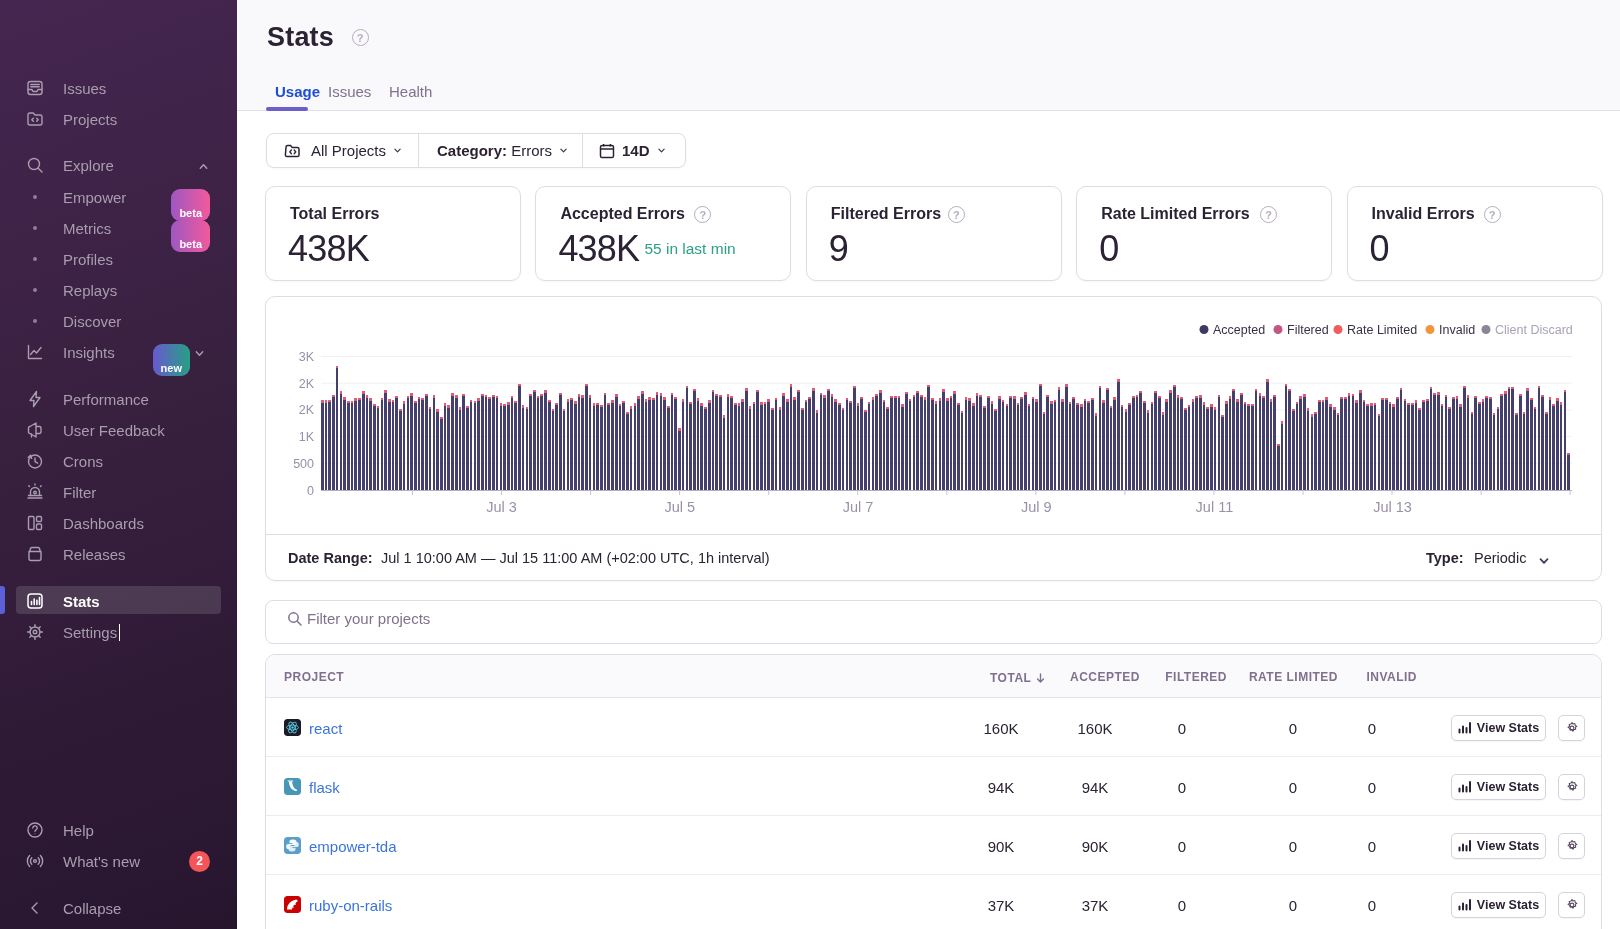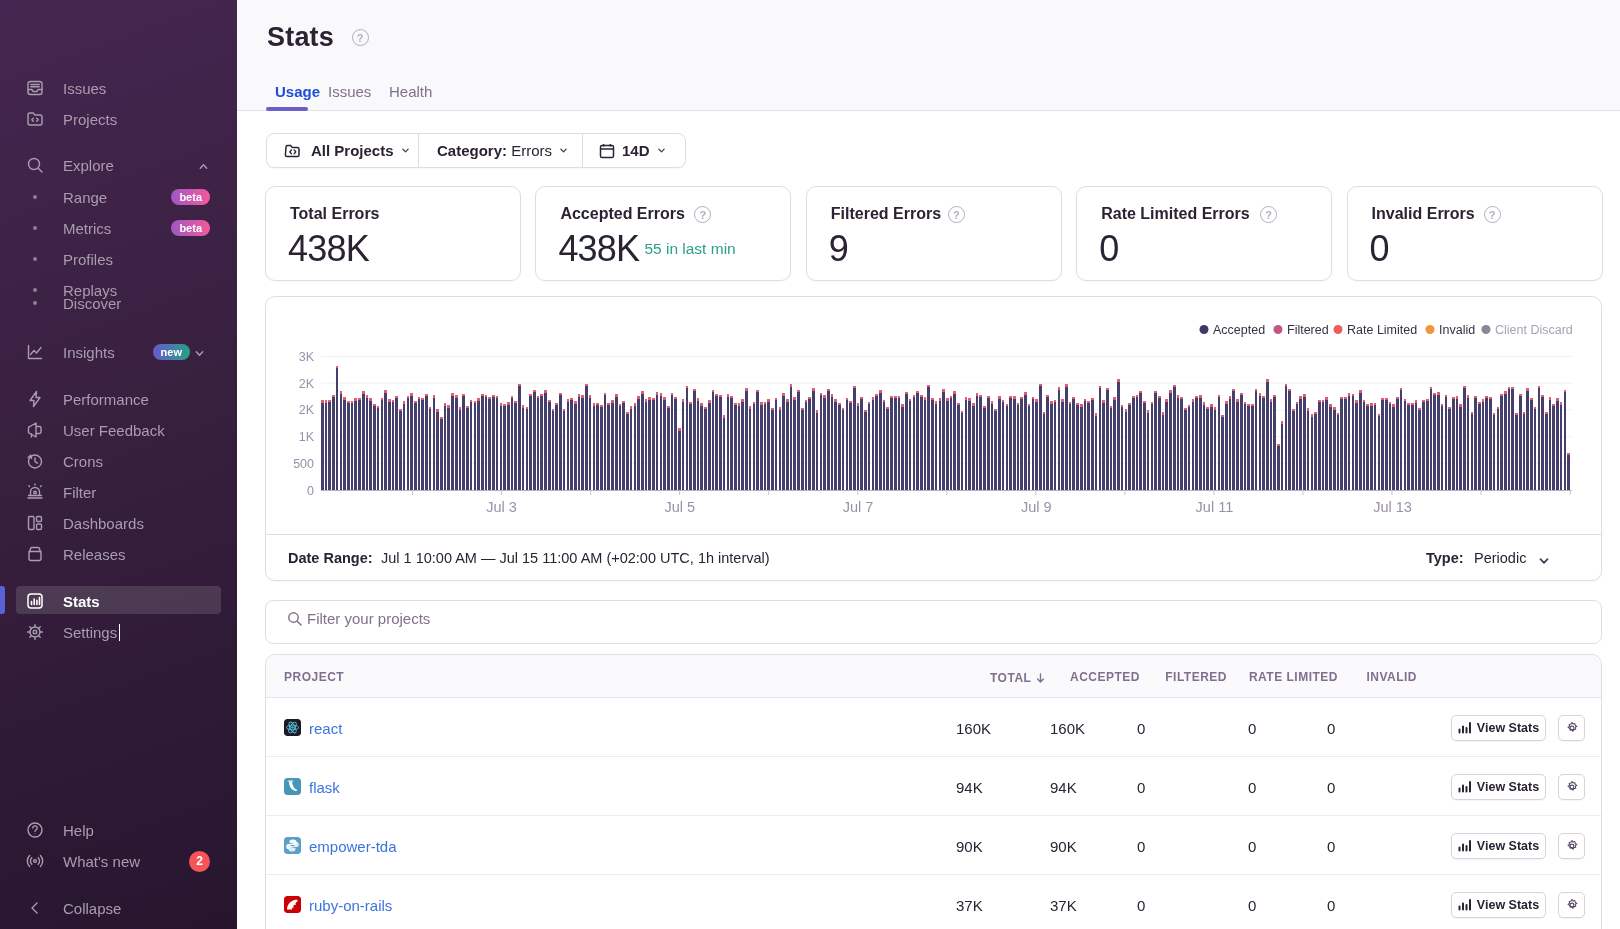--- a/index.html
+++ b/index.html
@@ -9,21 +9,21 @@
 #sb{position:absolute;left:0;top:0;width:237px;height:929px;background:linear-gradient(160deg,#452650 0%,#38203f 45%,#27152e 100%);}
 #org{position:absolute;left:8px;top:13px;width:221px;height:51px;border-radius:6px;background:#a00d10}
 #org .logo{position:absolute;left:13px;top:7px}
 #org .oname{position:absolute;left:57px;top:8px;font-size:15px;font-weight:700;color:#fff;letter-spacing:.1px}
 #org .osub{position:absolute;left:57px;top:28px;font-size:13px;color:rgba(255,255,255,.75)}
 #org .chev{position:absolute;left:182px;top:13px}
 .nav{position:absolute;left:16px;width:205px;height:30px;color:#a99daf;font-size:15px}
 .nav .ic{position:absolute;left:10px;top:6px;width:18px;height:18px}
 .nav .lb{position:absolute;left:47px;top:7px;white-space:nowrap}
 .nav .dot{position:absolute;left:17px;top:13px;width:4px;height:4px;border-radius:50%;background:#8d8098}
-.pill{position:absolute;top:7px;height:16px;border-radius:9px;color:#fff;font-size:11px;font-weight:700;line-height:16px;padding:0 8px}
+.pill{position:absolute;top:7px;height:16px;border-radius:9px;color:#fff;font-size:11px;font-weight:700;line-height:16px;padding:16px 8px}
 .pbeta{background:linear-gradient(90deg,#9e57c2,#f25a9c)}
 .pnew{background:linear-gradient(90deg,#6859cf,#27a084)}
 #statspill{position:absolute;left:16px;top:586px;width:205px;height:28px;border-radius:4px;background:rgba(255,255,255,.13)}
 #statsbar{position:absolute;left:0;top:586px;width:5px;height:28px;background:#5c5fd6;border-radius:0 3px 3px 0}
 #badge2{position:absolute;left:173px;top:-3px;width:21px;height:21px;border-radius:50%;background:#f55459;color:#fff;font-size:12px;font-weight:700;text-align:center;line-height:21px}
 
 #main{position:absolute;left:237px;top:0;width:1383px;height:929px;background:#fff}
 #hdr{position:absolute;left:0;top:0;width:1383px;height:111px;background:#f9f8fa;border-bottom:1px solid #e3dfe8}
 #title{position:absolute;left:30px;top:22px;font-size:27px;font-weight:700;color:#2b2233;letter-spacing:.2px}
 .qhelp{width:17px;height:17px;border-radius:50%;border:1px solid #b5acc0;color:#b5acc0;font-size:11px;font-weight:700;text-align:center;line-height:16px;display:inline-block}
@@ -48,21 +48,21 @@
 
 #search{position:absolute;left:28px;top:600px;width:1337px;height:44px;border:1px solid #e0dce5;border-radius:8px;background:#fff}
 #search .ph{position:absolute;left:41px;top:9px;font-size:15px;color:#80708f}
 
 #tbl{position:absolute;left:28px;top:654px;width:1337px;height:280px;border:1px solid #e0dce5;border-radius:10px 10px 0 0;background:#fff;overflow:hidden}
 #thead{position:absolute;left:0;top:0;width:1335px;height:43px;background:#faf9fb;border-bottom:1px solid #e6e2ea}
 .th{position:absolute;top:15px;font-size:12px;font-weight:700;color:#80708f;letter-spacing:.5px;white-space:nowrap}
 .row{position:absolute;left:0;width:1335px;height:59px;border-bottom:1px solid #edeaf1}
 .pic{position:absolute;left:18px;top:21px;width:17px;height:17px;border-radius:3px}
 .pname{position:absolute;left:43px;top:22px;font-size:15px;color:#3c74dd}
-.num{position:absolute;top:22px;font-size:15px;color:#2b2233;text-align:left;width:90px}
+.num{position:absolute;top:22px;font-size:15px;color:#2b2233;text-align:center;width:90px}
 .vsbtn{position:absolute;left:1185px;top:17px;width:95px;height:26px;border:1px solid #d8d2de;border-radius:5px;background:#fff;font-size:12.5px;font-weight:700;color:#2b2233;line-height:24px;text-align:center;box-shadow:0 1px 1px rgba(43,34,51,.04)}
 .gear{position:absolute;left:1292px;top:17px;width:27px;height:26px;border:1px solid #d8d2de;border-radius:5px;background:#fff;box-shadow:0 1px 1px rgba(43,34,51,.04)}
 </style>
 </head>
 <body>
 <aside id="sb">
   <div class="nav" style="top:73px">
       <svg class="ic" viewBox="0 0 18 18">
         <rect x="2" y="2.5" width="14" height="13" rx="2.5" stroke="#a99daf" stroke-width="1.4" fill="none" stroke-linecap="round" stroke-linejoin="round"></rect>
         <path d="M2 10.5 h4 l1 2 h4 l1 -2 h4" stroke="#a99daf" stroke-width="1.4" fill="none" stroke-linecap="round" stroke-linejoin="round"></path>
@@ -82,37 +82,37 @@
     </div>
 <div class="nav" style="top:104px">
       <svg class="ic" viewBox="0 0 18 18">
         <path d="M2 5 a2 2 0 0 1 2-2 h3.2 l1.8 2 h5 a2 2 0 0 1 2 2 v6 a2 2 0 0 1-2 2 h-10 a2 2 0 0 1-2-2 Z" stroke="#a99daf" stroke-width="1.4" fill="none" stroke-linecap="round" stroke-linejoin="round"></path>
         <path d="M7.3 8.3 L5.8 9.8 L7.3 11.3 M10.7 8.3 L12.2 9.8 L10.7 11.3" stroke="#a99daf" stroke-width="1.4" fill="none" stroke-linecap="round" stroke-linejoin="round"></path>
       </svg>
       <span class="lb">Projects</span>
     </div>
 <div class="nav" style="top:182px">
       <span class="dot"></span>
-      <span class="lb">Range</span>
+      <span class="lb">Empower</span>
       <span class="pill pbeta" style="right:11px">beta</span>
     </div>
 <div class="nav" style="top:213px">
       <span class="dot"></span>
       <span class="lb">Metrics</span>
       <span class="pill pbeta" style="right:11px">beta</span>
     </div>
 <div class="nav" style="top:244px">
       <span class="dot"></span>
       <span class="lb">Profiles</span>
     </div>
 <div class="nav" style="top:275px">
       <span class="dot"></span>
       <span class="lb">Replays</span>
     </div>
-<div class="nav" style="top:288px">
+<div class="nav" style="top:306px">
       <span class="dot"></span>
       <span class="lb">Discover</span>
     </div>
 <div class="nav" style="top:337px">
       <svg class="ic" viewBox="0 0 18 18">
         <path d="M2.5 2.5 V15.5 H15.5" stroke="#a99daf" stroke-width="1.4" fill="none" stroke-linecap="round" stroke-linejoin="round"></path>
         <path d="M4.5 11.5 L8 7.5 L10.5 10 L15 4.5" stroke="#a99daf" stroke-width="1.4" fill="none" stroke-linecap="round" stroke-linejoin="round"></path>
       </svg>
       <span class="lb">Insights</span>
       <span class="pill pnew" style="right:31px">new</span>
@@ -212,21 +212,21 @@
     <div class="tab" style="left:38px;color:#1d4ed8;font-weight:700">Usage</div>
     <div class="tab" style="left:91px">Issues</div>
     <div class="tab" style="left:152px">Health</div>
     <div id="underline"></div>
   </div>
   <div id="fbar">
     <svg style="position:absolute;left:17px;top:9px" width="17" height="16" viewBox="0 0 16 16">
         <path d="M1.5 4.2 a1.6 1.6 0 0 1 1.6-1.6 h3l1.6 1.8 h5.2 a1.6 1.6 0 0 1 1.6 1.6 v6 a1.6 1.6 0 0 1-1.6 1.6 h-10.4 a1.6 1.6 0 0 1-1.6-1.6 Z" fill="none" stroke="#2b2233" stroke-width="1.5"></path>
         <path d="M6.9 7 L5.3 8.9 L6.9 10.8 M9.7 7 L11.3 8.9 L9.7 10.8" stroke="#2b2233" stroke-width="1.4" fill="none" stroke-linecap="round" stroke-linejoin="round"></path>
       </svg>
-    <div class="seg" style="left:44px;font-weight:700">All Projects<svg class="bchev" width="11" height="11" viewBox="0 0 12 12">
+    <div class="seg" style="left:44px;font-weight:400">All Projects<svg class="bchev" width="11" height="11" viewBox="0 0 12 12">
           <path d="M2.5 4.2 L6 7.8 L9.5 4.2" stroke="#4a3b57" stroke-width="1.8" fill="none" stroke-linecap="round" stroke-linejoin="round"></path>
         </svg></div>
     <div class="sep" style="left:151px"></div>
     <div class="seg" style="left:170px"><span style="font-weight:700">Category:</span>&nbsp;Errors<svg class="bchev" width="11" height="11" viewBox="0 0 12 12">
           <path d="M2.5 4.2 L6 7.8 L9.5 4.2" stroke="#4a3b57" stroke-width="1.8" fill="none" stroke-linecap="round" stroke-linejoin="round"></path>
         </svg></div>
     <div class="sep" style="left:315px"></div>
     <svg style="position:absolute;left:332px;top:9px" width="16" height="16" viewBox="0 0 16 16">
         <rect x="1.5" y="2.5" width="13" height="12" rx="1.6" fill="none" stroke="#2b2233" stroke-width="1.5"></rect>
         <path d="M1.5 6 H14.5" stroke="#2b2233" stroke-width="1.5"></path>

